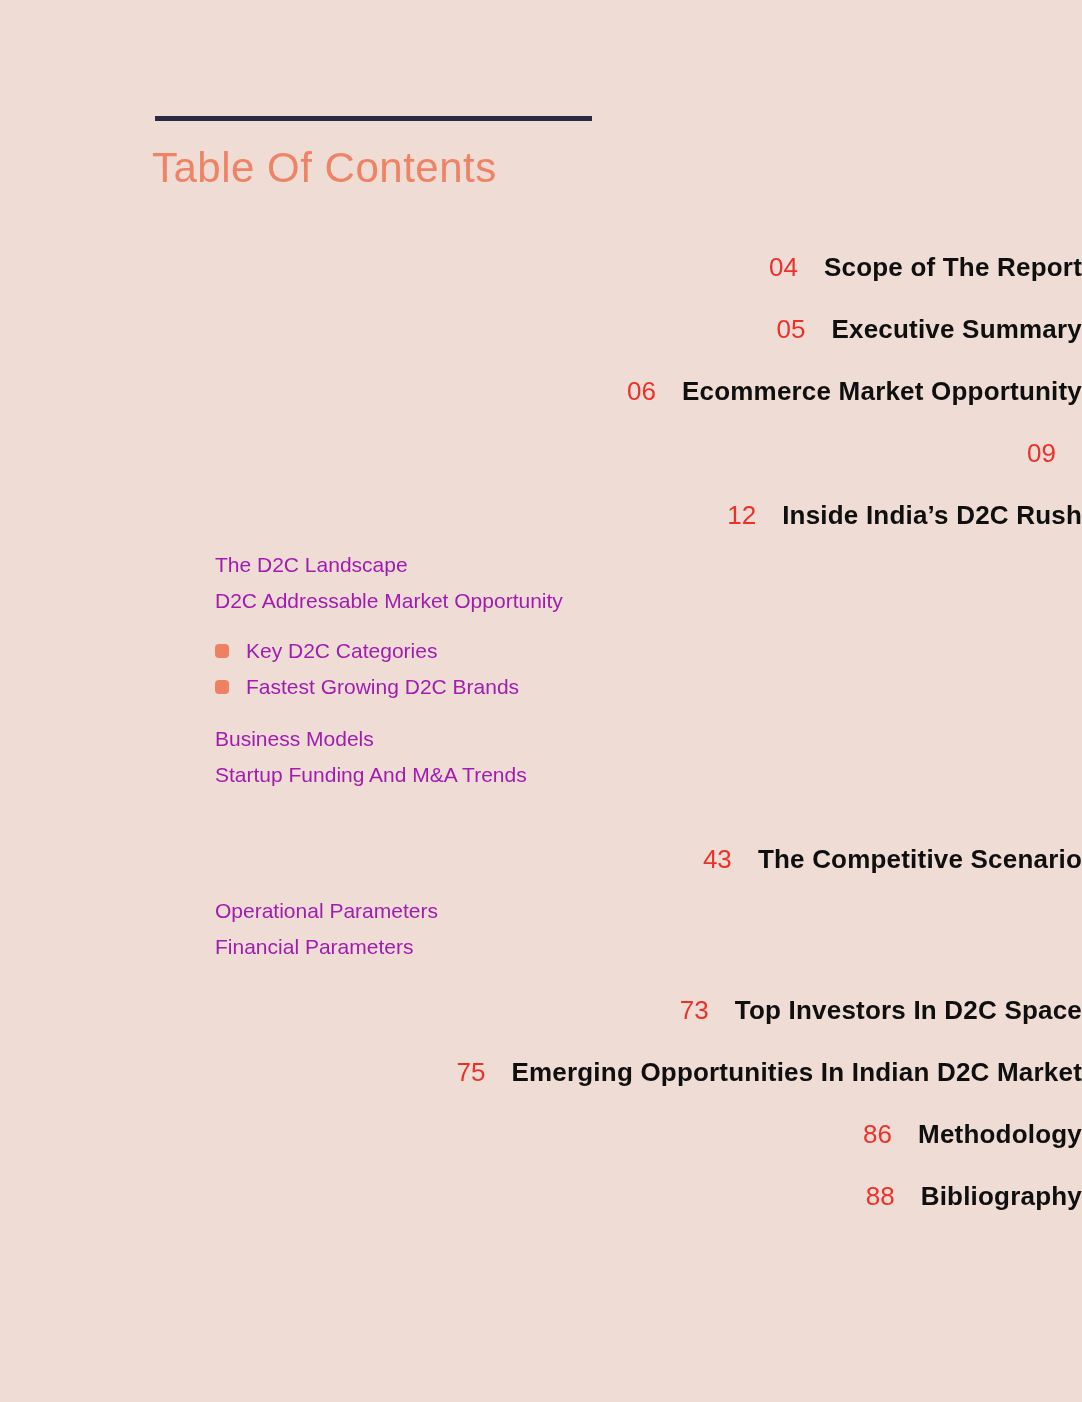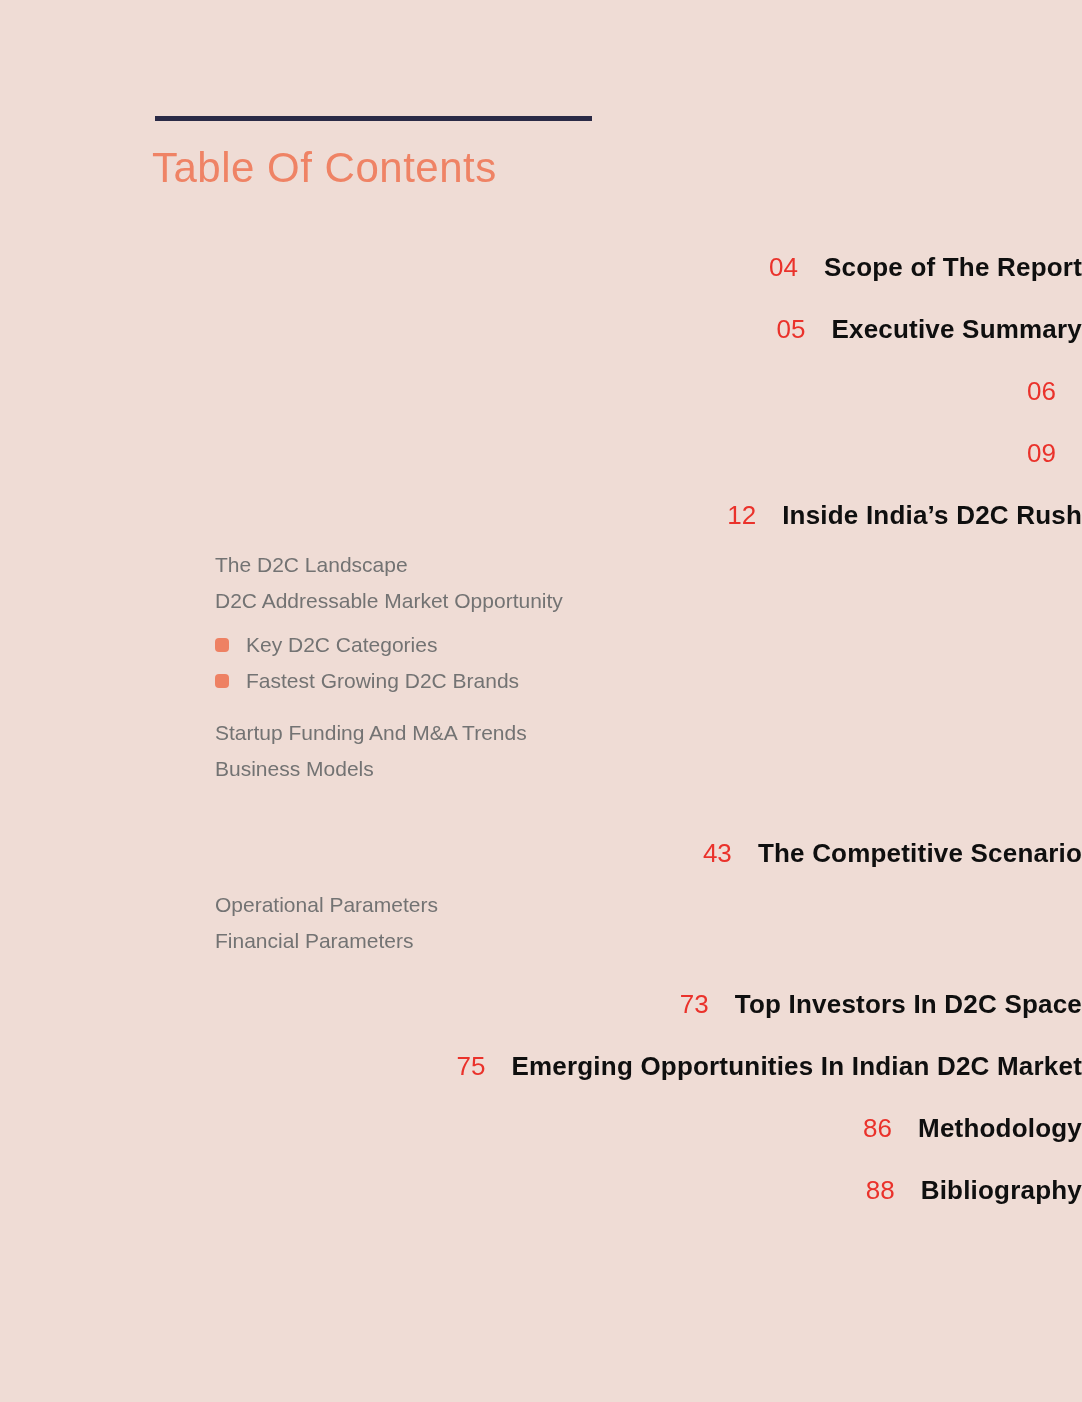--- a/index.html
+++ b/index.html
@@ -41,33 +41,33 @@
   }
   .label {
     font-weight:700;
     color:#0F0F0F;
     letter-spacing:0.2px;
   }
   .subgroup {
     margin-left:60px;
     font-size:21px;
     line-height:36px;
-    color:#737373;
+    color:#a21caf;
   }
   .subitem { height:36px; }
   .bullet-row { display:flex; align-items:center; height:36px; }
   .bullet-sq {
     width:14px; height:14px;
     border-radius:4px;
     background:#EE8163;
     margin-right:17px;
     flex:0 0 14px;
   }
   .mt-sub1   { margin-top:18px; }
-  .mt-bullets{ margin-top:8px; }
+  .mt-bullets{ margin-top:14px; }
   .mt-sub2   { margin-top:16px; }
   .mt-row43  { margin-top:52px; }
   .mt-ops    { margin-top:20px; }
   .mt-row73  { margin-top:31px; }
 </style>
 </head>
 <body>
 
 <div>
   <div class="rule"></div>
@@ -80,20 +80,21 @@
       <span class="label">Scope of The Report</span>
     </div>
 
     <div class="row">
       <span class="num">05</span>
       <span class="label">Executive Summary</span>
     </div>
 
     <div class="row">
       <span class="num">06</span>
+      <span class="label">Ecommerce Market Opportunity</span>
     </div>
 
     <div class="row">
       <span class="num">09</span>
     </div>
 
     <div class="row">
       <span class="num">12</span>
       <span class="label">Inside India’s D2C Rush</span>
     </div>
@@ -108,22 +109,22 @@
         <span class="bullet-sq"></span>
         <span>Key D2C Categories</span>
       </div>
       <div class="bullet-row">
         <span class="bullet-sq"></span>
         <span>Fastest Growing D2C Brands</span>
       </div>
     </div>
 
     <div class="subgroup mt-sub2">
+      <div class="subitem">Business Models</div>
       <div class="subitem">Startup Funding And M&amp;A Trends</div>
-      <div class="subitem">Business Models</div>
     </div>
 
     <div class="row mt-row43">
       <span class="num">43</span>
       <span class="label">The Competitive Scenario</span>
     </div>
 
     <div class="subgroup mt-ops">
       <div class="subitem">Operational Parameters</div>
       <div class="subitem">Financial Parameters</div>

